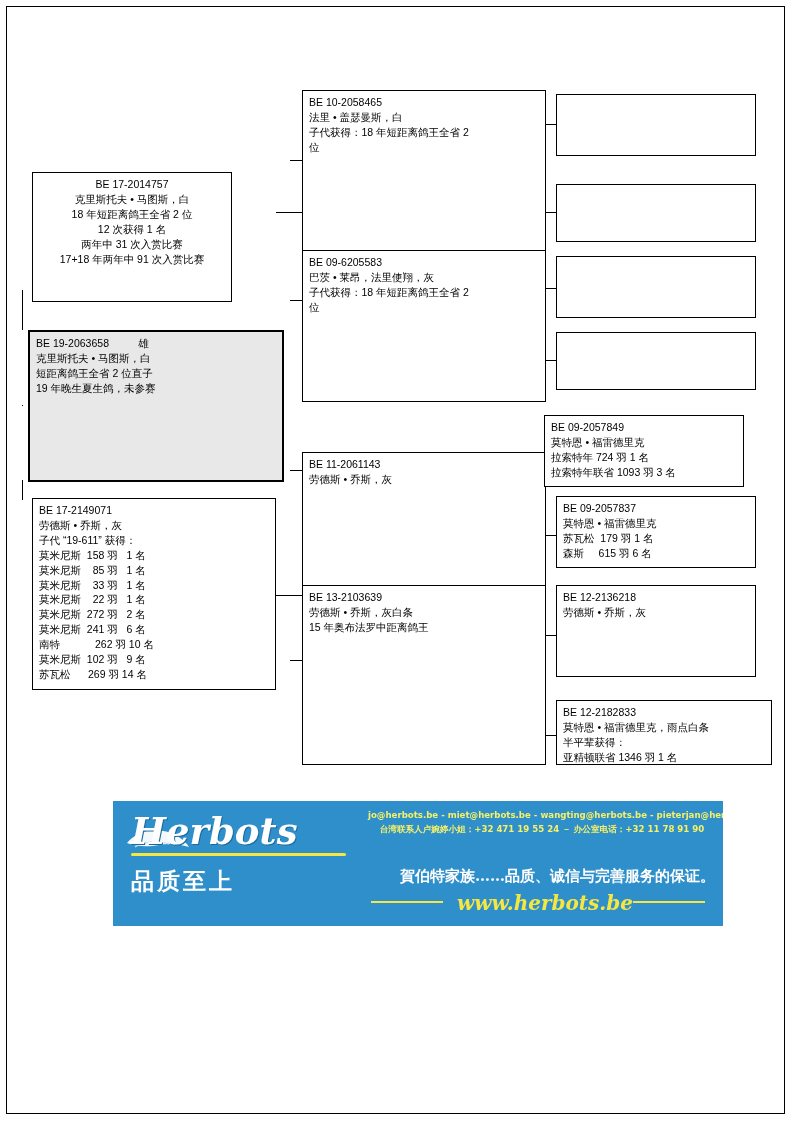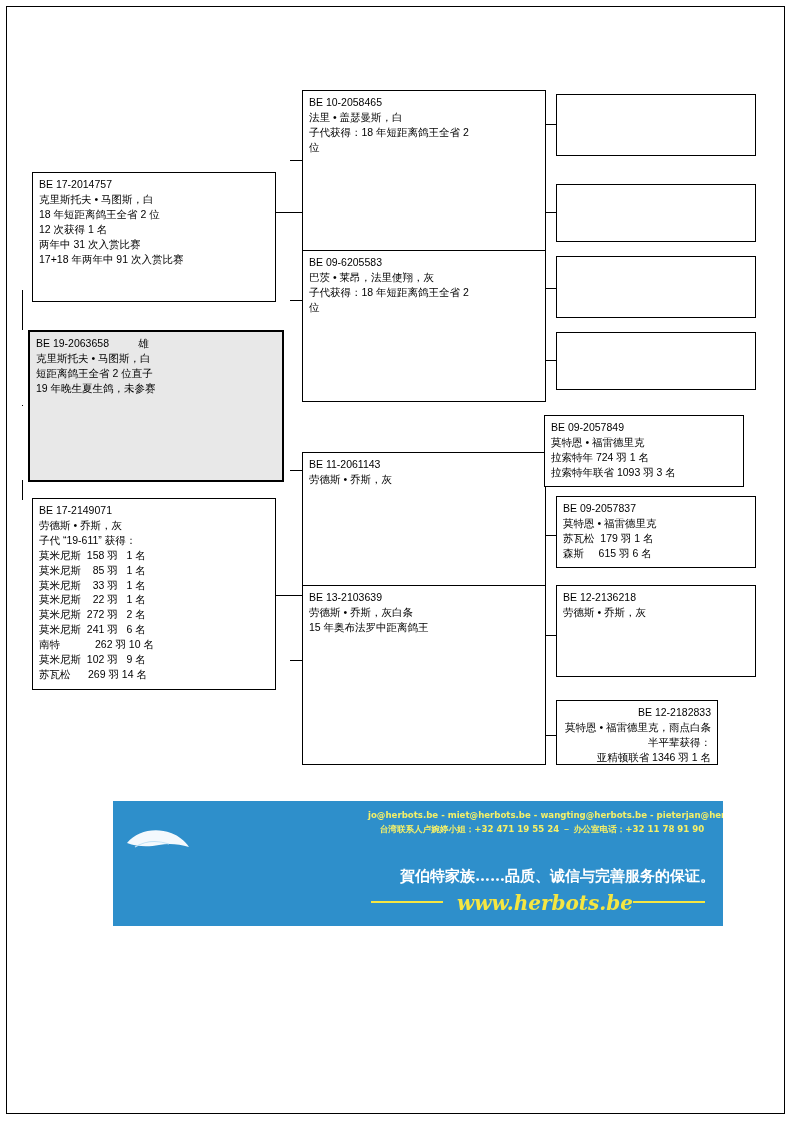--- a/index.html
+++ b/index.html
@@ -172,21 +172,21 @@
 
   <div class="connector" style="left:546px; top:124px; width:10px; height:1px;"></div>
   <div class="connector" style="left:546px; top:212px; width:10px; height:1px;"></div>
   <div class="connector" style="left:546px; top:288px; width:10px; height:1px;"></div>
   <div class="connector" style="left:546px; top:360px; width:10px; height:1px;"></div>
   <div class="connector" style="left:546px; top:450px; width:10px; height:1px;"></div>
   <div class="connector" style="left:546px; top:535px; width:10px; height:1px;"></div>
   <div class="connector" style="left:546px; top:635px; width:10px; height:1px;"></div>
   <div class="connector" style="left:546px; top:735px; width:10px; height:1px;"></div>
 
-  <div class="node" style="left:32px; top:172px; width:244px; height:130px;">
+  <div class="node" style="left:32px; top:172px; width:200px; height:130px;text-align:center;">
     <span class="ring">BE 17-2014757</span>
     <span class="line">克里斯托夫 • 马图斯，白</span>
     <span class="line">18 年短距离鸽王全省 2 位</span>
     <span class="line">12 次获得 1 名</span>
     <span class="line">两年中 31 次入赏比赛</span>
     <span class="line">17+18 年两年中 91 次入赏比赛</span>
   </div>
 
   <div class="node subject" style="left:28px; top:330px; width:256px; height:152px;">
     <span class="ring">BE 19-2063658          雄</span>
@@ -260,33 +260,38 @@
     <span class="line">莫特恩 • 福雷德里克</span>
     <span class="line">苏瓦松  179 羽 1 名</span>
     <span class="line">森斯     615 羽 6 名</span>
   </div>
 
   <div class="node" style="left:556px; top:585px; width:200px; height:92px;">
     <span class="ring">BE 12-2136218</span>
     <span class="line">劳德斯 • 乔斯，灰</span>
   </div>
 
-  <div class="node" style="left:556px; top:700px; width:162px; height:65px;text-align:right;">
+  <div class="node" style="left:556px; top:700px; width:216px; height:65px;">
     <span class="ring">BE 12-2182833</span>
     <span class="line">莫特恩 • 福雷德里克，雨点白条</span>
     <span class="line">半平辈获得：</span>
     <span class="line">亚精顿联省 1346 羽 1 名</span>
   </div>
 
   <div id="banner">
     <div class="bird">
       <svg width="70" height="46" viewBox="0 0 70 46">
         <path d="M4 26 C14 14, 32 10, 48 16 C56 19, 62 24, 66 30 C56 27, 46 26, 36 28 C26 30, 14 30, 4 26 Z" fill="#ffffff" opacity="0.95"></path>
         <path d="M12 30 C22 24, 34 23, 46 27" stroke="#bfe0f5" stroke-width="1.2" fill="none"></path>
       </svg>
+    </div>
+    <div class="logo">
+      <div class="wordmark">Herbots</div>
+      <div class="wordmark-underline"></div>
+      <div class="slogan">品质至上</div>
     </div>
     <div class="contacts">
       <span class="row">jo@herbots.be - miet@herbots.be - wangting@herbots.be - pieterjan@herbots.be</span>
       <span class="row">台湾联系人卢婉婷小姐：+32 471 19 55 24 － 办公室电话：+32 11 78 91 90</span>
     </div>
     <div class="tagline">賀伯特家族……品质、诚信与完善服务的保证。</div>
     <div class="url-rule-left"></div>
     <div class="url-rule-right"></div>
     <div class="url">www.herbots.be</div>
   </div>

